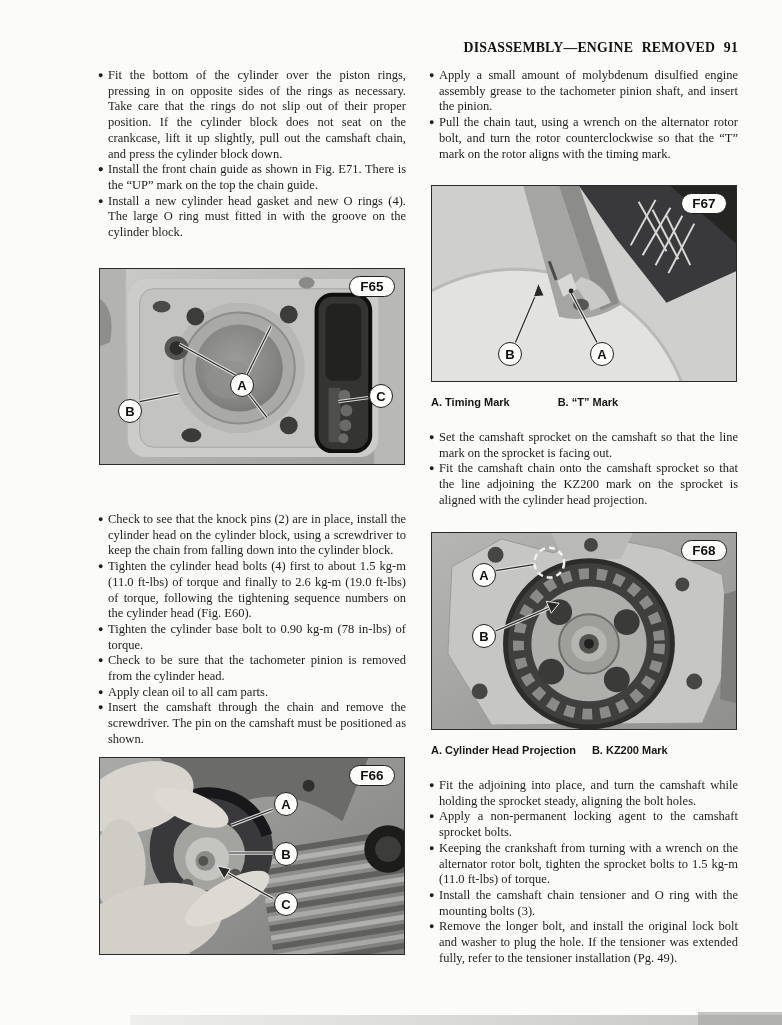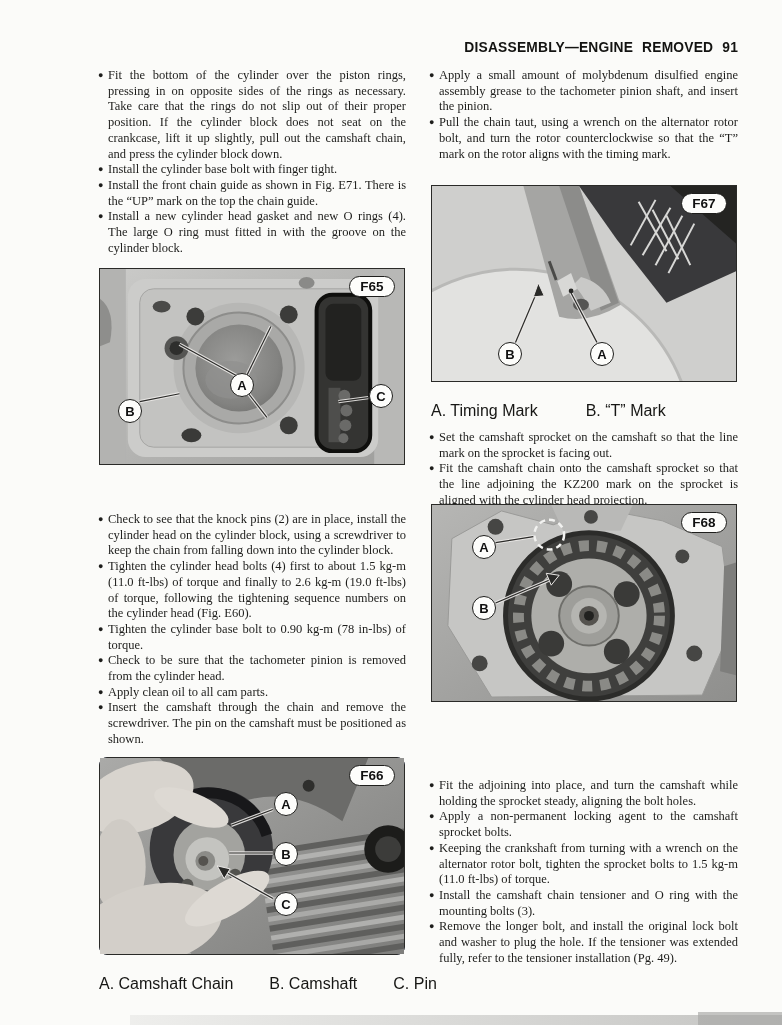--- a/index.html
+++ b/index.html
@@ -10,48 +10,47 @@
   .bm{position:absolute;left:-1px;top:0;font-size:9px;line-height:15.7px;}
   .figure{position:absolute;z-index:2;}
   .photo{position:relative;width:306px;border:1px solid #2a2a28;background:#1d4ed8;}
   .photo svg{display:block;}
   .badge{position:absolute;width:24px;height:24px;border:1.6px solid #1e1e1c;border-radius:50%;background:#fdfdfb;
          font-family:"Liberation Sans",sans-serif;font-weight:bold;font-size:13px;color:#111;
          display:flex;align-items:center;justify-content:center;z-index:3;}
   .figtag{position:absolute;top:7px;right:9px;min-width:46px;height:21px;padding:0 8px;border:1.8px solid #1e1e1c;
           border-radius:11px;background:#fdfdfb;font-family:"Liberation Sans",sans-serif;font-weight:bold;
           font-size:13.5px;color:#111;display:flex;align-items:center;justify-content:center;z-index:3;}
-  .caption{display:flex;margin-top:20px;font-family:"Liberation Sans",sans-serif;font-weight:normal;
-           font-size:16px;color:#161614;white-space:nowrap;}
+  .caption{display:flex;margin-top:14px;font-family:"Liberation Sans",sans-serif;font-weight:bold;
+           font-size:11px;color:#161614;white-space:nowrap;}
   .g37>span+span{margin-left:37px}
   .g36>span+span{margin-left:36px}
   .g48>span+span{margin-left:48px}
   .g16>span+span{margin-left:16px}
   #header{position:absolute;left:400px;top:40px;width:338px;text-align:right;
-          font-family:Liberation Sans, sans-serif;font-weight:bold;font-size:13.8px;
+          font-family:Liberation Serif, serif;font-weight:bold;font-size:13.8px;
           letter-spacing:.2px;word-spacing:5px;color:#131311;z-index:1;}
   #scan-strip{position:absolute;left:130px;right:0;bottom:0;height:10px;
               background:linear-gradient(to right,rgba(165,165,163,.15),rgba(130,130,128,.45));z-index:4;}
   #scan-corner{position:absolute;right:0;bottom:0;width:84px;height:13px;background:#a6a6a4;opacity:.65;z-index:4;}
 </style>
 </head>
 <body>
 
 <div id="page">
 
   <div id="header">DISASSEMBLY—ENGINE REMOVED 91</div>
 
   <div class="textblock" style="left:99px;top:68px;width:307px;">
     <div class="bullet">
       <span class="bm">●</span>
       <span>Fit the bottom of the cylinder over the piston rings, pressing in on opposite sides of the rings as necessary. Take care that the rings do not slip out of their proper position. If the cylinder block does not seat on the crankcase, lift it up slightly, pull out the camshaft chain, and press the cylinder block down.</span>
     </div>
     <div class="bullet">
       <span class="bm">●</span>
-      <span>Install the cylinder base bolt with finger tight.</span>
     </div>
     <div class="bullet">
       <span class="bm">●</span>
       <span>Install the front chain guide as shown in Fig. E71. There is the “UP” mark on the top the chain guide.</span>
     </div>
     <div class="bullet">
       <span class="bm">●</span>
       <span>Install a new cylinder head gasket and new O rings (4). The large O ring must fitted in with the groove on the cylinder block.</span>
     </div>
   </div>
@@ -138,21 +137,21 @@
       <span class="bm">●</span>
       <span>Apply clean oil to all cam parts.</span>
     </div>
     <div class="bullet">
       <span class="bm">●</span>
       <span>Insert the camshaft through the chain and remove the screwdriver. The pin on the camshaft must be positioned as shown.</span>
     </div>
   </div>
 
   <div class="figure" style="left:99px;top:757px;">
-    <div class="photo" style="height:198px;border-radius:8px;">
+    <div class="photo" style="height:198px;">
       <svg width="304" height="196" viewBox="0 0 306 198" preserveAspectRatio="none">
         <defs>
           <linearGradient id="g66" x1="0" y1="0" x2="1" y2="1">
             <stop offset="0" stop-color="#aaaaa8"></stop>
               <stop offset="1" stop-color="#7e7e7c"></stop>
           </linearGradient>
         </defs>
         <rect width="306" height="198" fill="url(#g66)"></rect>
         <path d="M60,0 H270 L244,64 Q180,18 118,56 Z" fill="#6b6b69"></path>
         <circle cx="210" cy="28" r="6" fill="#2e2e2c"></circle>
@@ -197,25 +196,20 @@
             <line x1="174" y1="96" x2="130" y2="96"></line>
           <line x1="174" y1="142" x2="126" y2="115"></line>
         </g>
         <polygon points="118,109 131,112 125,122" fill="#2a2a28" stroke="#eceae8" stroke-width="1"></polygon>
       </svg>
       <div class="figtag">F66</div>
       <div class="badge" style="left:174px;top:34px;">A</div>
       <div class="badge" style="left:174px;top:84px;">B</div>
       <div class="badge" style="left:174px;top:134px;">C</div>
     </div>
-    <div class="caption g36">
-      <span>A. Camshaft Chain</span>
-      <span>B. Camshaft</span>
-      <span>C. Pin</span>
-    </div>
   </div>
 
   <div class="textblock" style="left:430px;top:68px;width:308px;">
     <div class="bullet">
       <span class="bm">●</span>
       <span>Apply a small amount of molybdenum disulfied engine assembly grease to the tachometer pinion shaft, and insert the pinion.</span>
     </div>
     <div class="bullet">
       <span class="bm">●</span>
       <span>Pull the chain taut, using a wrench on the alternator rotor bolt, and turn the rotor counterclockwise so that the “T” mark on the rotor aligns with the timing mark.</span>
@@ -270,21 +264,21 @@
     <div class="bullet">
       <span class="bm">●</span>
       <span>Set the camshaft sprocket on the camshaft so that the line mark on the sprocket is facing out.</span>
     </div>
     <div class="bullet">
       <span class="bm">●</span>
       <span>Fit the camshaft chain onto the camshaft sprocket so that the line adjoining the KZ200 mark on the sprocket is aligned with the cylinder head projection.</span>
     </div>
   </div>
 
-  <div class="figure" style="left:431px;top:504px;">
+  <div class="figure" style="left:431px;top:532px;">
     <div class="photo" style="height:198px;">
       <svg width="304" height="196" viewBox="0 0 306 198" preserveAspectRatio="none">
         <defs>
           <linearGradient id="g68" x1="0" y1="0" x2="1" y2="1">
             <stop offset="0" stop-color="#b6b6b4"></stop>
               <stop offset="1" stop-color="#8f8f8d"></stop>
           </linearGradient>
         </defs>
         <rect width="306" height="198" fill="url(#g68)"></rect>
         <path d="M20,34 L70,6 L122,20 L170,4 L232,16 L292,42 L302,122 L272,192 L60,194 L16,122 Z" fill="#c6c6c4" stroke="#9a9a98"></path>
@@ -315,20 +309,24 @@
         <g stroke="#2a2a28" stroke-width="1.2">
           <line x1="64" y1="38" x2="102" y2="32"></line>
             <line x1="64" y1="99" x2="120" y2="75"></line>
         </g>
         <polygon points="128,71 115,69 120,81" fill="#2a2a28" stroke="#eceae8" stroke-width="1"></polygon>
       </svg>
       <div class="figtag">F68</div>
       <div class="badge" style="left:40px;top:30px;">A</div>
       <div class="badge" style="left:40px;top:91px;">B</div>
     </div>
+    <div class="caption g16">
+      <span>A. Cylinder Head Projection</span>
+      <span>B. KZ200 Mark</span>
+    </div>
   </div>
 
   <div class="textblock" style="left:430px;top:778px;width:308px;">
     <div class="bullet">
       <span class="bm">●</span>
       <span>Fit the adjoining into place, and turn the camshaft while holding the sprocket steady, aligning the bolt holes.</span>
     </div>
     <div class="bullet">
       <span class="bm">●</span>
       <span>Apply a non-permanent locking agent to the camshaft sprocket bolts.</span>

